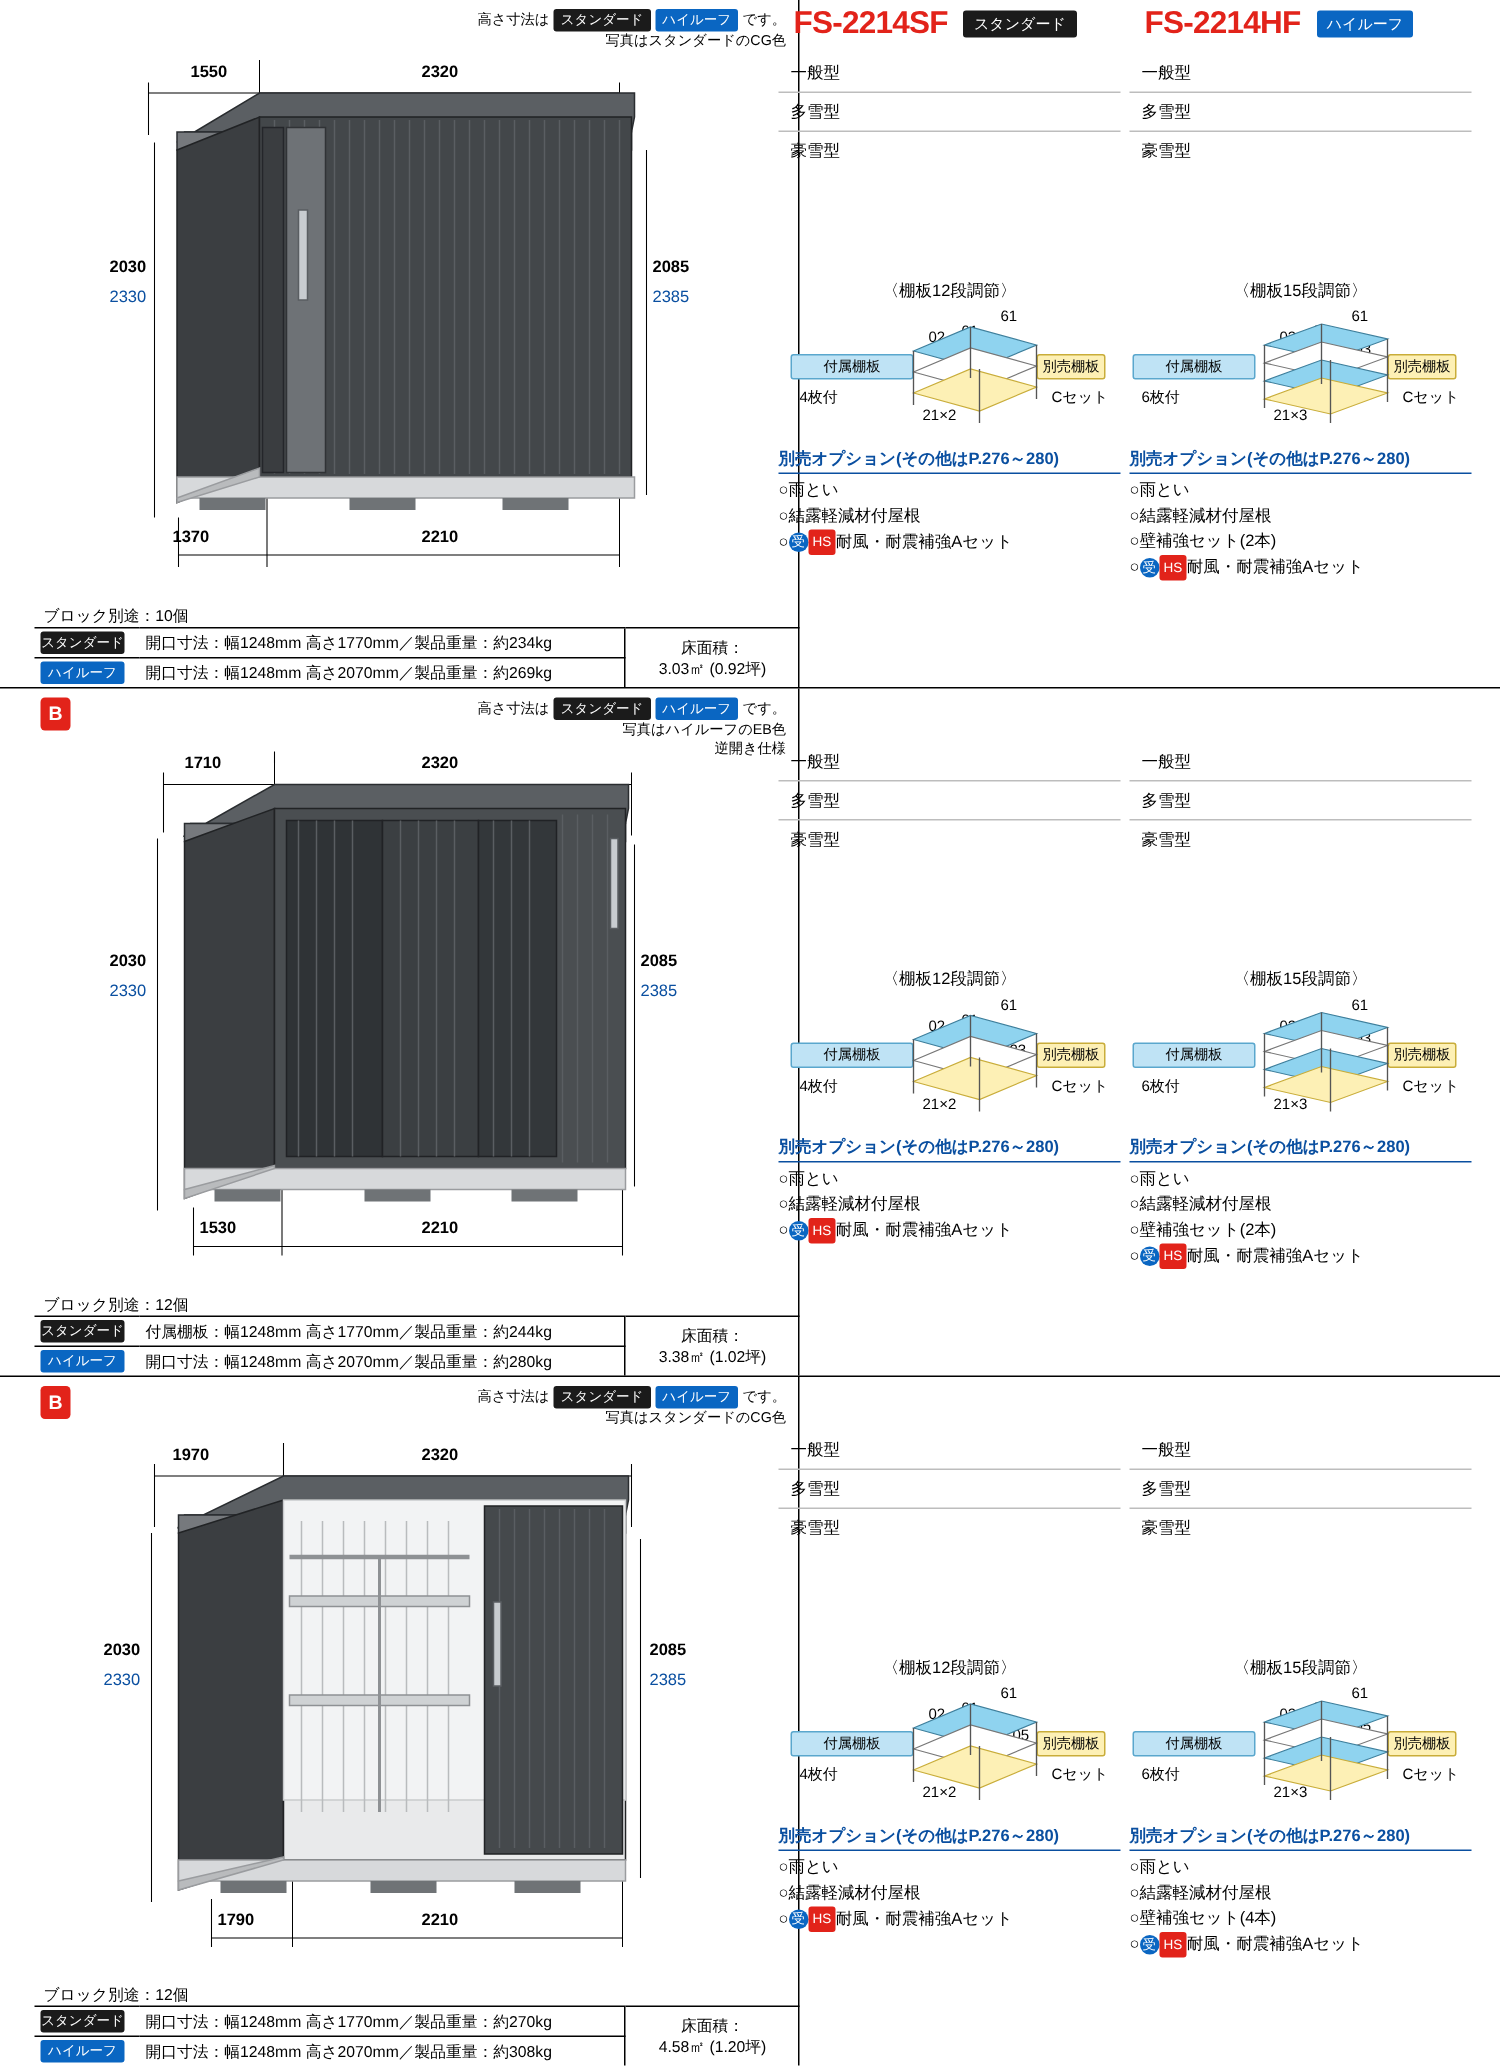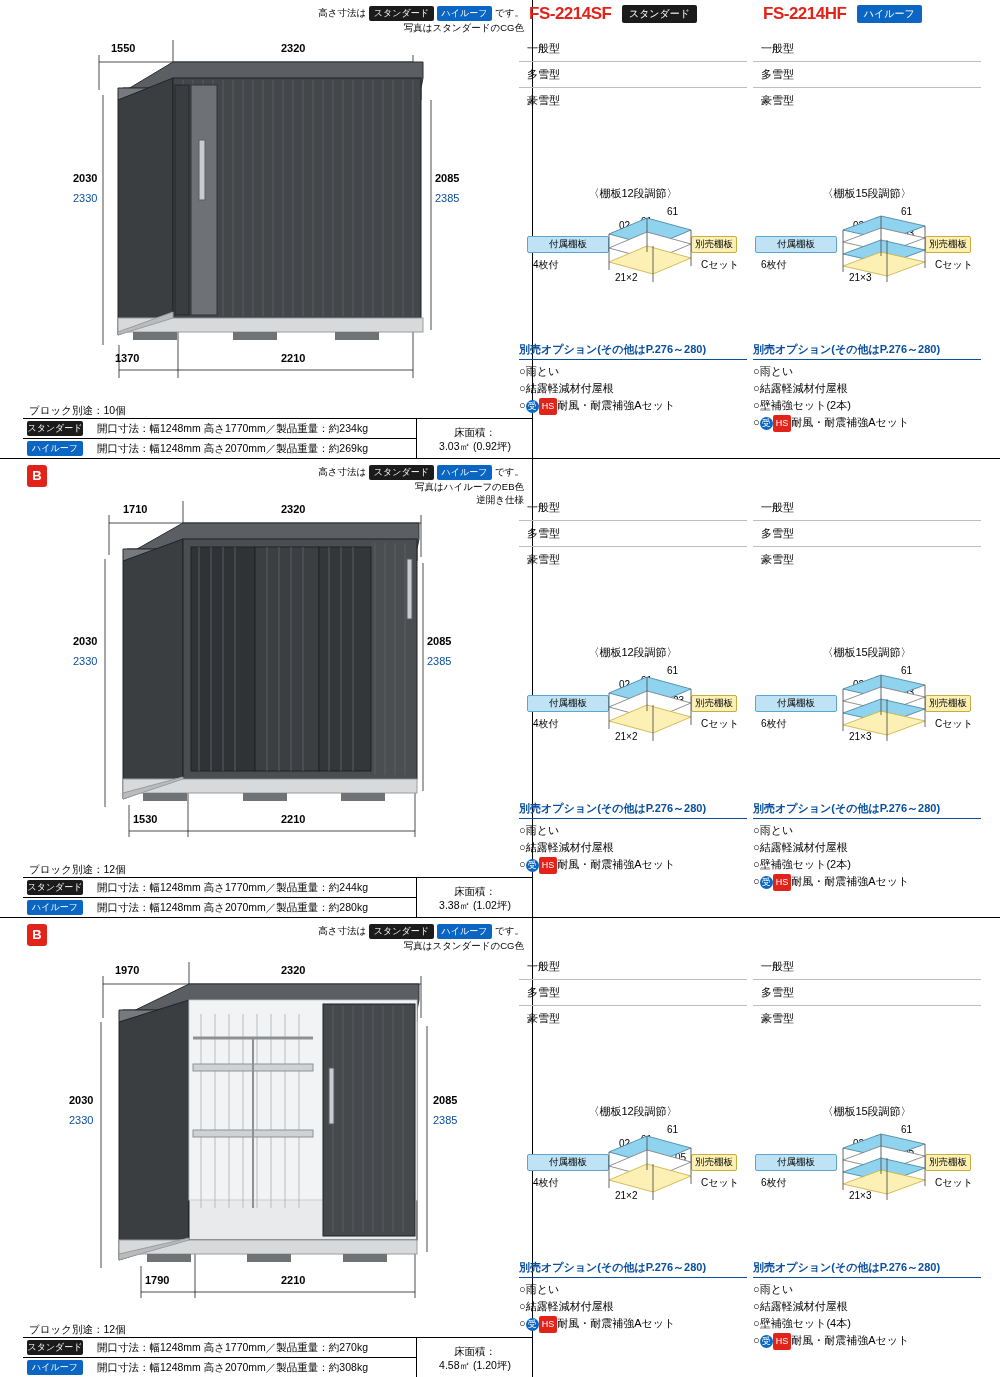--- a/index.html
+++ b/index.html
@@ -31,36 +31,36 @@
   .spectbl td{border-top:1px solid #000;padding:2px 4px;vertical-align:middle;}
   .lbl{width:62px;}
   .lbl span{display:inline-block;width:56px;text-align:center;font-size:9px;color:#fff;border-radius:2px;padding:1px 0;}
   .lblS{background:#1b1b1b;}
   .lblH{background:#0a66c2;}
   .floor{width:108px;border-left:1px solid #000;text-align:center;font-size:10.5px;line-height:14px;}
 
   
   .models{position:absolute;left:0;top:4px;width:489px;height:34px;}
   .model{position:absolute;top:0;}
-  .mname{font-size:17px;font-weight:bold;color:#e2231a;letter-spacing:-.5px;display:inline-block;vertical-align:middle;}
+  .mname{font-size:21px;font-weight:bold;color:#e2231a;letter-spacing:-.5px;display:inline-block;vertical-align:middle;}
   .mtagS{display:inline-block;background:#1b1b1b;color:#fff;font-size:10px;padding:2px 7px;border-radius:2px;margin-left:6px;vertical-align:middle;}
   .mtagH{display:inline-block;background:#0a66c2;color:#fff;font-size:10px;padding:2px 7px;border-radius:2px;margin-left:6px;vertical-align:middle;}
 
   .typecol{position:absolute;top:36px;width:228px;}
   .typerow{font-size:11px;padding:5px 0 5px 8px;border-bottom:1px solid #bdbdbd;}
   .typerow:last-child{border-bottom:none;}
 
   .shelfhdr{position:absolute;font-size:11px;text-align:center;width:228px;}
   .shelfbox{position:absolute;width:228px;height:86px;}
   .badge-attach{position:absolute;background:#bfe3f5;border:1px solid #5aa7cd;font-size:9.5px;padding:1px 21px;border-radius:2px;}
   .badge-opt{position:absolute;background:#fdf0b5;border:1px solid #c9ad3a;font-size:9.5px;padding:1px 3px;border-radius:2px;}
   .sm{position:absolute;font-size:10px;}
   .shelfsvg{position:absolute;}
 
-  .optbox{position:absolute;width:228px;margin-top:44px;}
+  .optbox{position:absolute;width:228px;}
   .opttitle{font-size:11px;font-weight:bold;color:#0a4fa0;border-bottom:1px solid #0a4fa0;padding-bottom:2px;margin-bottom:3px;}
   .optitem{font-size:11px;line-height:17px;white-space:nowrap;}
   .mark-u{display:inline-block;background:#0a66c2;color:#fff;font-size:9px;border-radius:50%;width:13px;height:13px;line-height:13px;text-align:center;vertical-align:middle;}
   .mark-hs{display:inline-block;background:#e2231a;color:#fff;font-size:9px;border-radius:2px;padding:0 3px;vertical-align:middle;}
   .circ{font-size:11px;}
 </style>
 </head>
 <body>
 
 <div class="page">
@@ -69,21 +69,21 @@
     <div class="left">
 
       <div class="note" style="right:8px;top:6px;width:240px;">
         <span>高さ寸法は</span>
         <span class="tagS">スタンダード</span>
         <span class="tagH">ハイルーフ</span>
         <span>です。</span><br>
         <span>写真はスタンダードのCG色</span>
       </div>
 
-      <div class="dimtxt dimblk" style="left:88px;top:42px;">1550</div>
+      <div class="dimtxt dimblk" style="left:104px;top:42px;">1550</div>
       <div class="dimtxt dimblk" style="left:258px;top:42px;">2320</div>
       <div class="dimtxt dimblk" style="left:50px;top:172px;">2030</div>
       <div class="dimtxt dimblue" style="left:50px;top:192px;">2330</div>
       <div class="dimtxt dimblk" style="left:412px;top:172px;">2085</div>
       <div class="dimtxt dimblue" style="left:412px;top:192px;">2385</div>
       <div class="dimtxt dimblk" style="left:92px;top:352px;">1370</div>
       <div class="dimtxt dimblk" style="left:258px;top:352px;">2210</div>
 
       <svg class="shed-wrap" viewBox="0 0 510 380">
 
@@ -327,21 +327,21 @@
         <rect x="220" y="334" width="44" height="8" fill="#6f7376"></rect>
         <rect x="318" y="334" width="44" height="8" fill="#6f7376"></rect>
       </svg>
 
       <div class="spec">
         <div class="blocknote">ブロック別途：12個</div>
         <table class="spectbl">
           <tbody>
               <tr>
             <td class="lbl"><span class="lblS">スタンダード</span></td>
-            <td>開口寸法：幅1248mm 高さ1770mm／製品重量：約244kg</td>
+            <td>付属棚板：幅1248mm 高さ1770mm／製品重量：約244kg</td>
             <td class="floor" rowspan="2">
               <span>床面積：</span><br>
               <span>3.38㎡ (1.02坪)</span>
             </td>
           </tr>
           <tr>
             <td class="lbl"><span class="lblH">ハイルーフ</span></td>
             <td>開口寸法：幅1248mm 高さ2070mm／製品重量：約280kg</td>
           </tr>
         </tbody>

